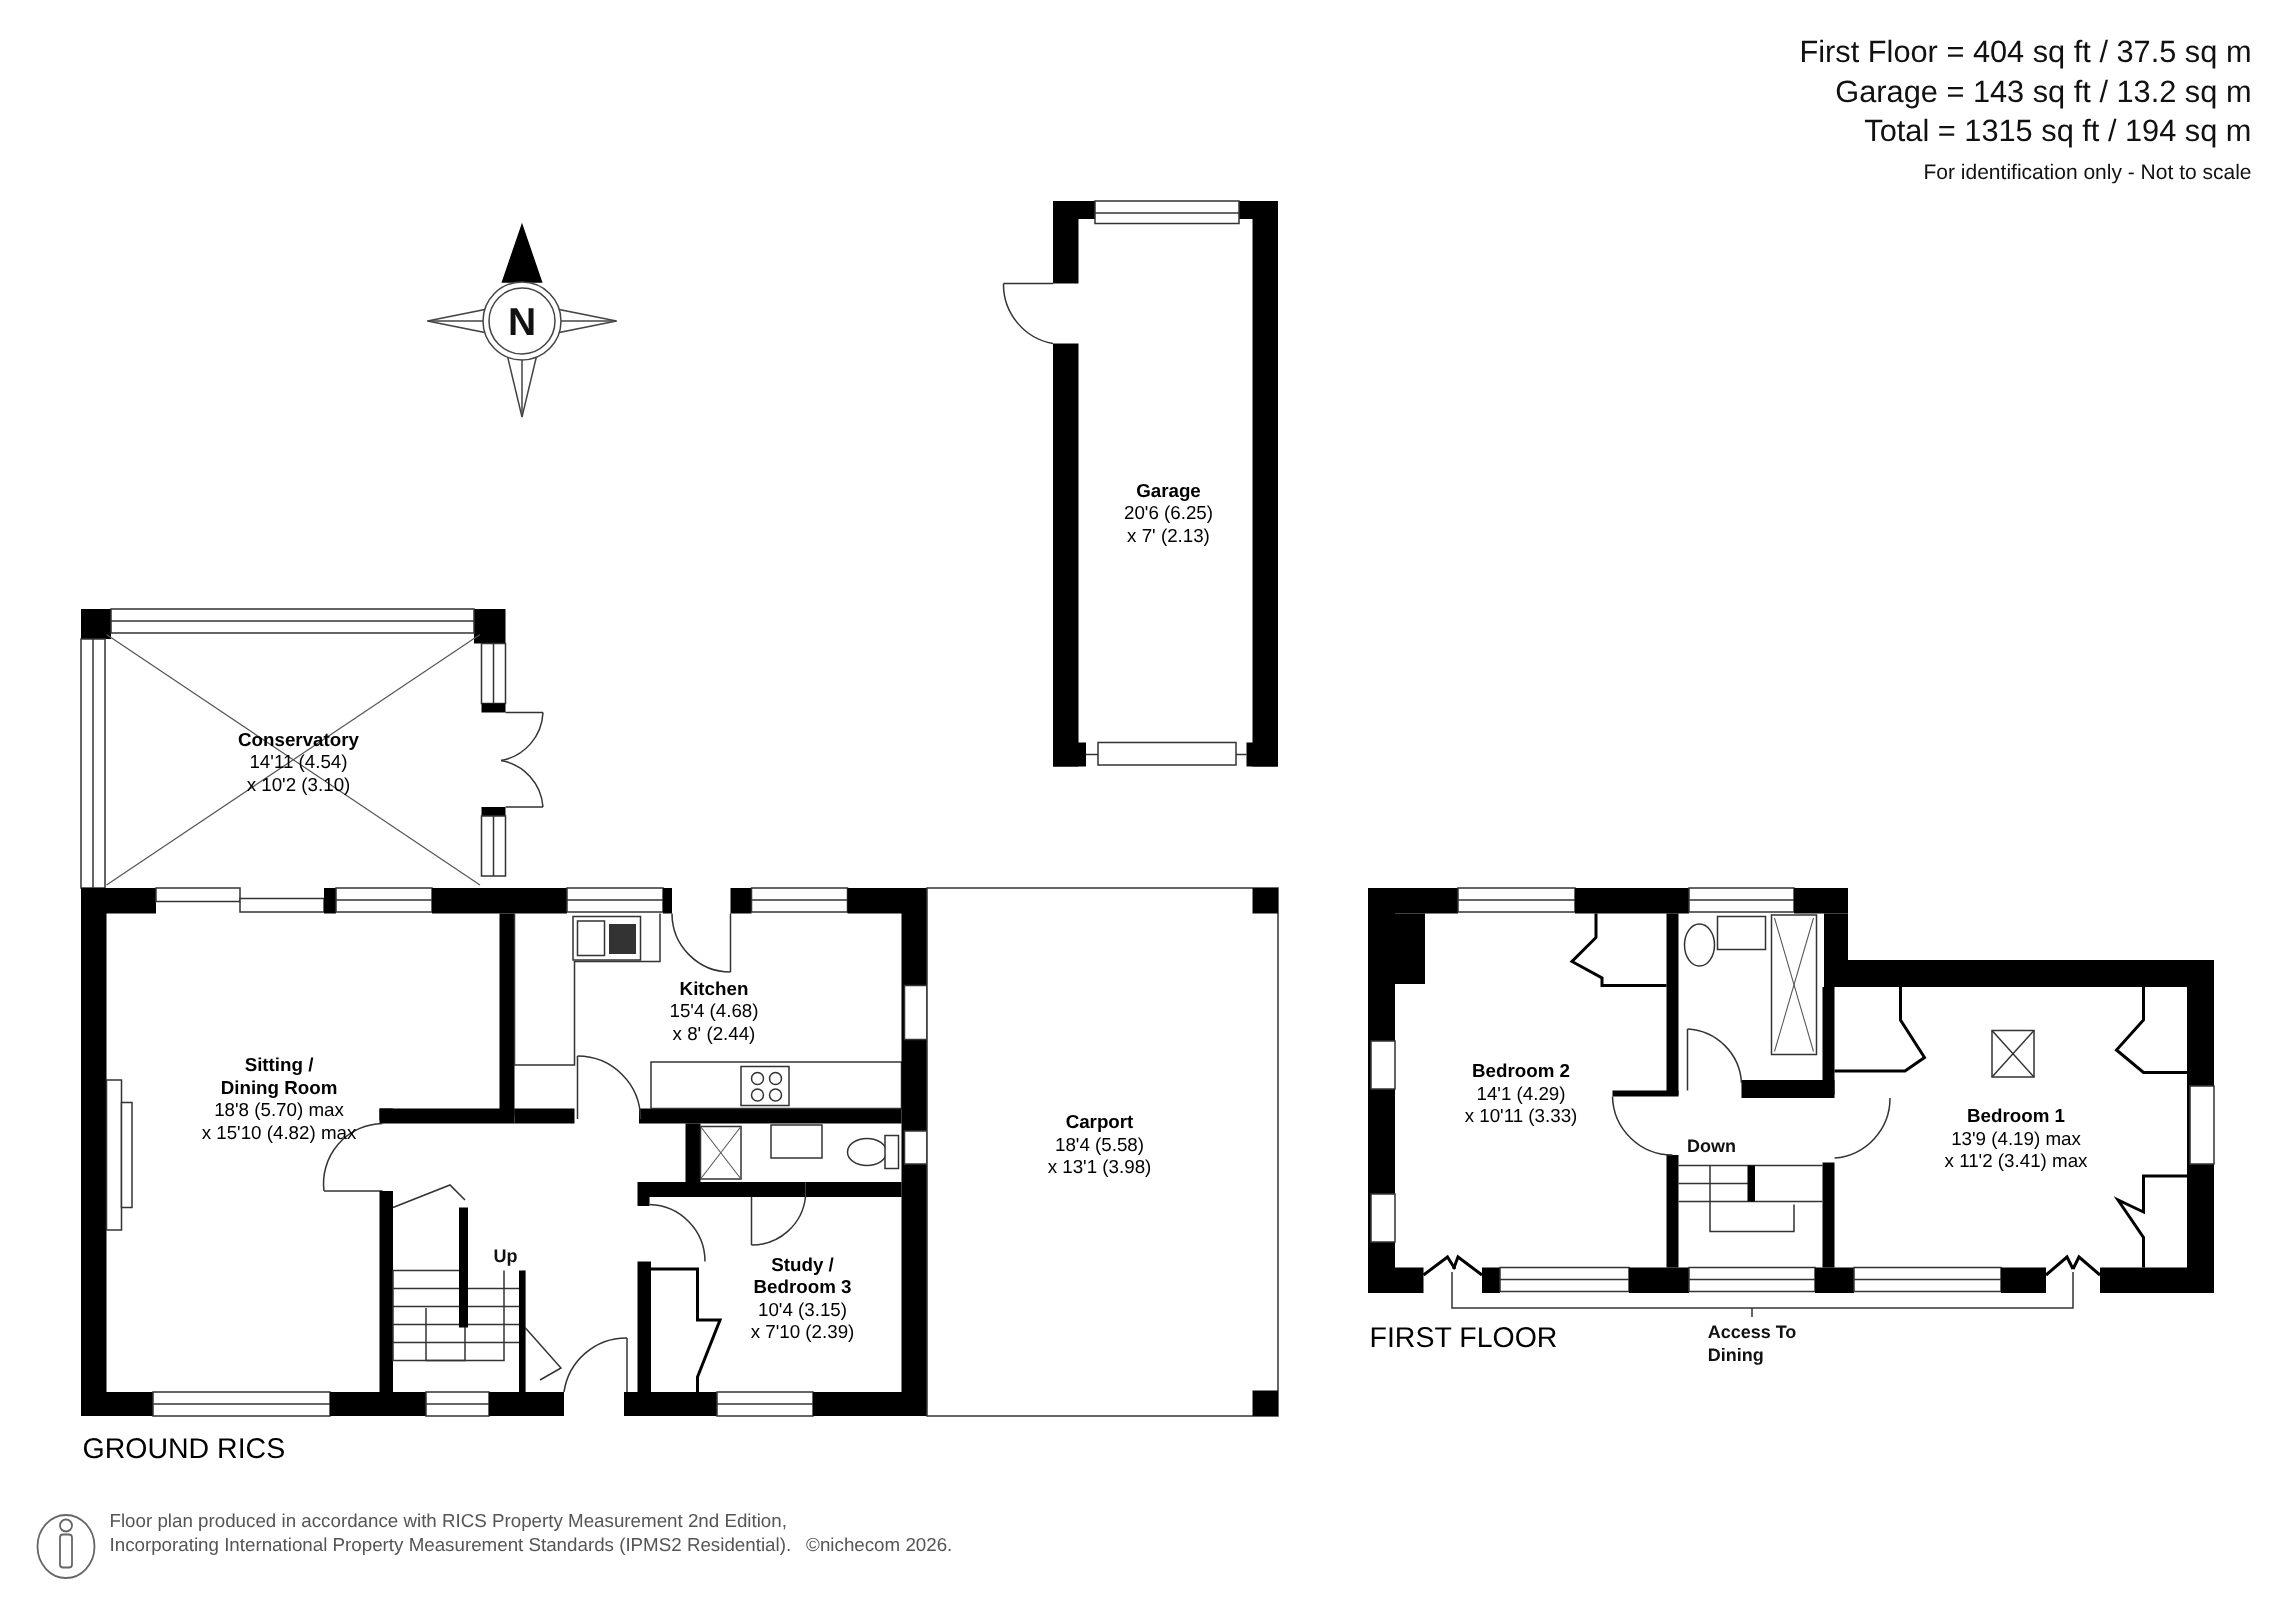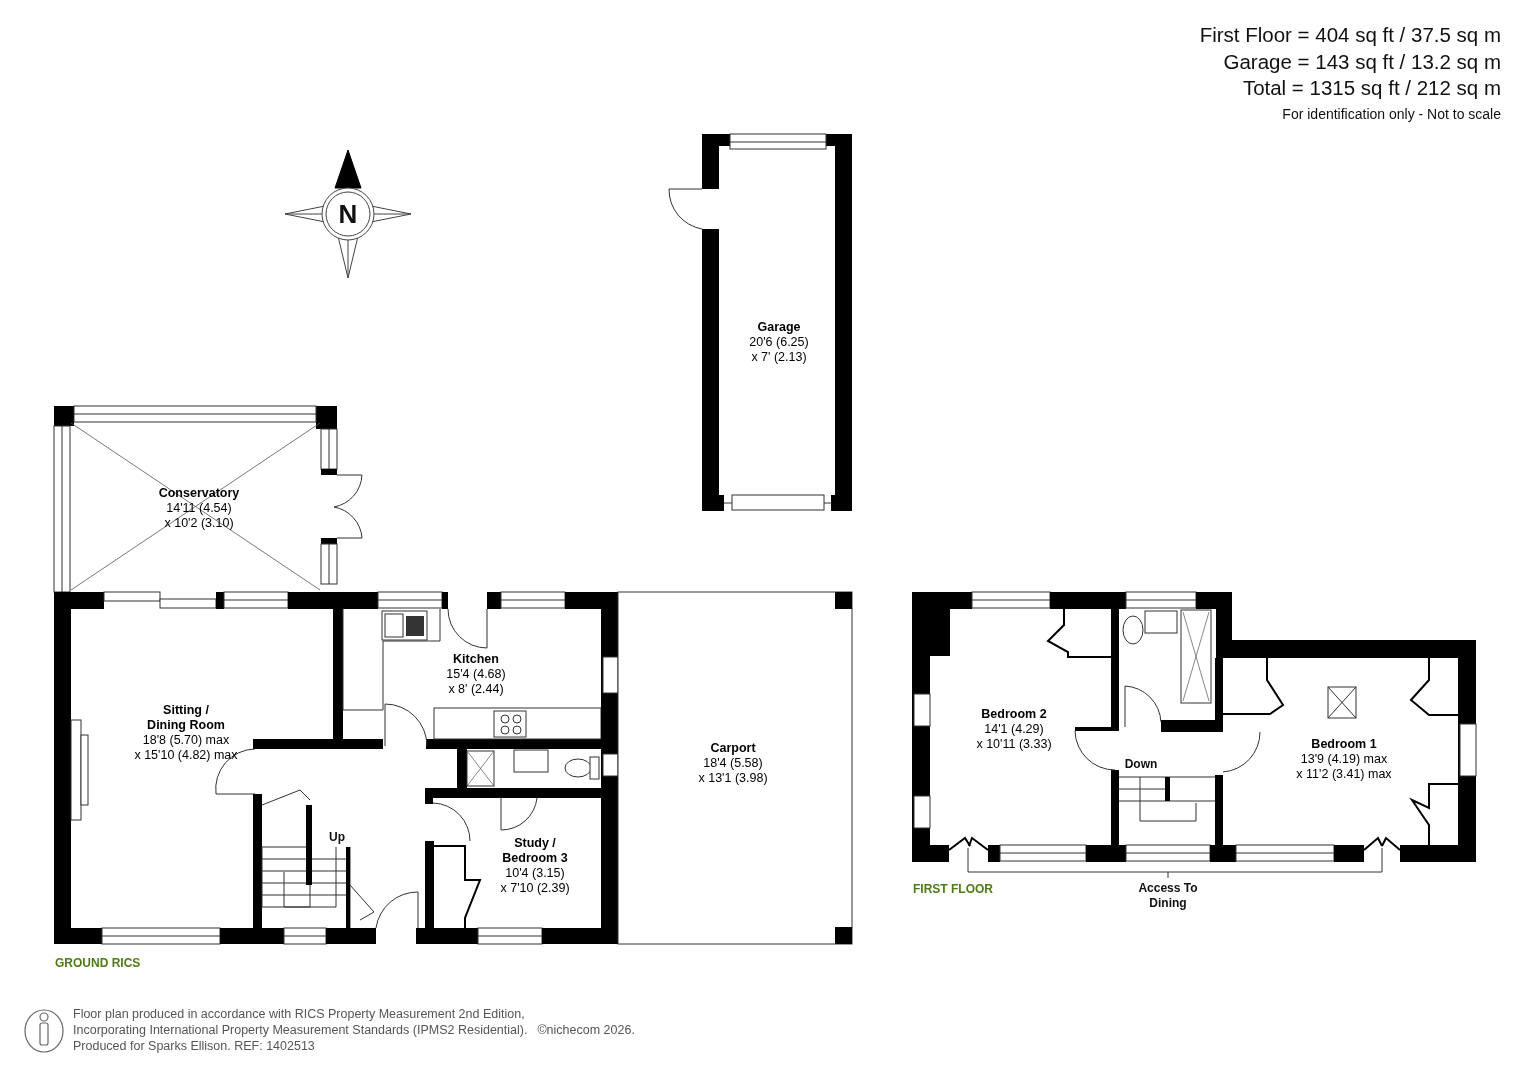--- a/index.html
+++ b/index.html
@@ -3,22 +3,22 @@
 <meta charset="utf-8">
 <style>
   html, body { margin: 0; padding: 0; background: #ffffff; }
   body { width: 1527px; height: 1080px; position: relative; overflow: hidden; font-family: "Liberation Sans", sans-serif; color: #111; }
   .abs { position: absolute; }
   #plan { position: absolute; left: 0; top: 0; }
   .areas { position: absolute; right: 26px; top: 22px; text-align: right; font-size: 20.5px; line-height: 26.5px; color: #111; }
   .areas .note { font-size: 14px; line-height: 24px; }
   .label { position: absolute; text-align: center; font-size: 12.5px; line-height: 15px; color: #000000; transform: translateX(-50%); white-space: nowrap; }
   .label .name { font-weight: bold; }
-  .floor-title { position: absolute; font-weight: bold; font-size: 12px; color: #4d7c0f; }
-  .small-bold { position: absolute; font-weight: bold; font-size: 12px; text-align: center; transform: translateX(-50%); line-height: 15px; }
+  .floor-title { position: absolute; font-weight: normal; font-size: 19px; color: #000000; }
+  .small-bold { position: absolute; font-weight: bold; font-size: 12px; text-align: left; transform: translateX(-50%); line-height: 15px; }
   .footer { position: absolute; left: 73px; top: 1006px; font-size: 12.5px; line-height: 16px; color: #555; }
   .footer .copy { margin-left: 10px; }
 </style>
 </head>
 <body>
 
 <svg id="plan" width="1527" height="1080" viewBox="0 0 1527 1080" xmlns="http://www.w3.org/2000/svg">
 
   <g stroke="#444" stroke-width="1" fill="none">
     <polygon points="348,150 361,188 335,188" fill="#000" stroke="#000"></polygon>
@@ -266,21 +266,21 @@
     <circle cx="44" cy="1017" r="4"></circle>
     <rect x="40" y="1023" width="8" height="22" rx="2"></rect>
   </g>
 </svg>
 
 <div class="abs" style="left:337px;top:199px;width:22px;text-align:center;font-weight:bold;font-size:26px;line-height:30px;">N</div>
 
 <div class="areas">
   <div>First Floor = 404 sq ft / 37.5 sq m</div>
   <div>Garage = 143 sq ft / 13.2 sq m</div>
-  <div>Total = 1315 sq ft / 212 sq m</div>
+  <div>Total = 1315 sq ft / 194 sq m</div>
   <div class="note">For identification only - Not to scale</div>
 </div>
 
 <div class="label" style="left:199px;top:486px;">
   <div class="name">Conservatory</div>
   <div>14'11 (4.54)</div>
   <div>x 10'2 (3.10)</div>
 </div>
 <div class="label" style="left:170px;top:703px;margin-left:16px;">
   <div class="name">Sitting /</div>
@@ -325,14 +325,13 @@
 <div class="small-bold" style="left:1141px;top:757px;">Down</div>
 <div class="small-bold" style="left:1168px;top:881px;">
   <div>Access To</div>
   <div>Dining</div>
 </div>
 <div class="floor-title" style="left:913px;top:882px;">FIRST FLOOR</div>
 
 <div class="footer">
   <div>Floor plan produced in accordance with RICS Property Measurement 2nd Edition,</div>
   <div><span>Incorporating International Property Measurement Standards (IPMS2 Residential).</span><span class="copy">©nichecom 2026.</span></div>
-  <div>Produced for Sparks Ellison.   REF: 1402513</div>
 </div>
 
 </body></html>

